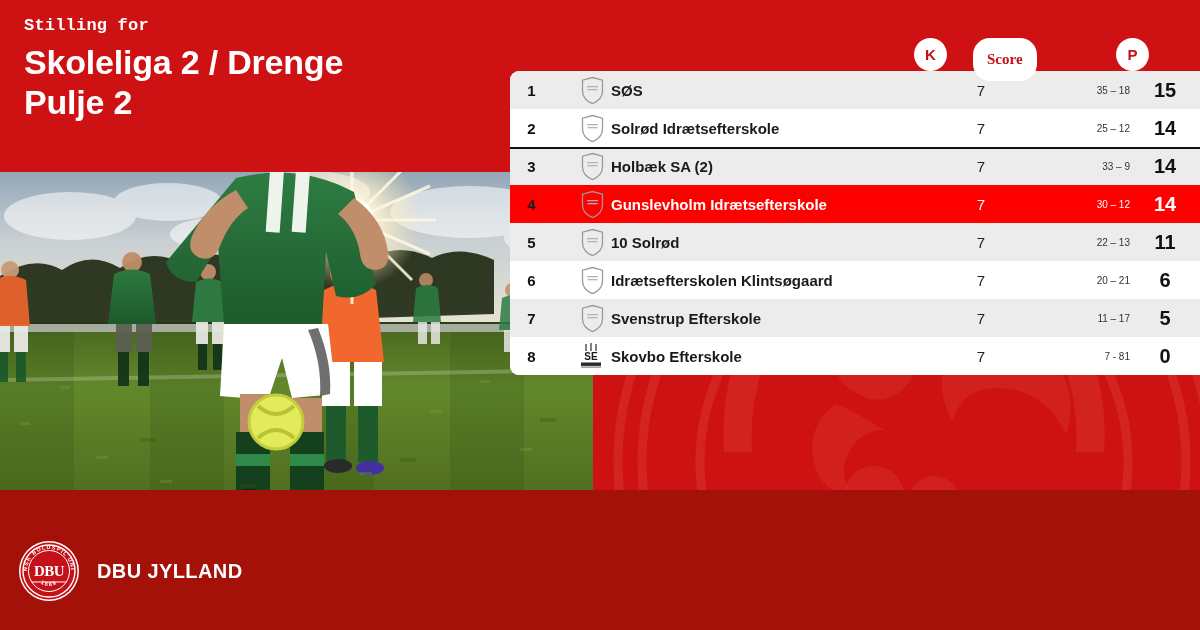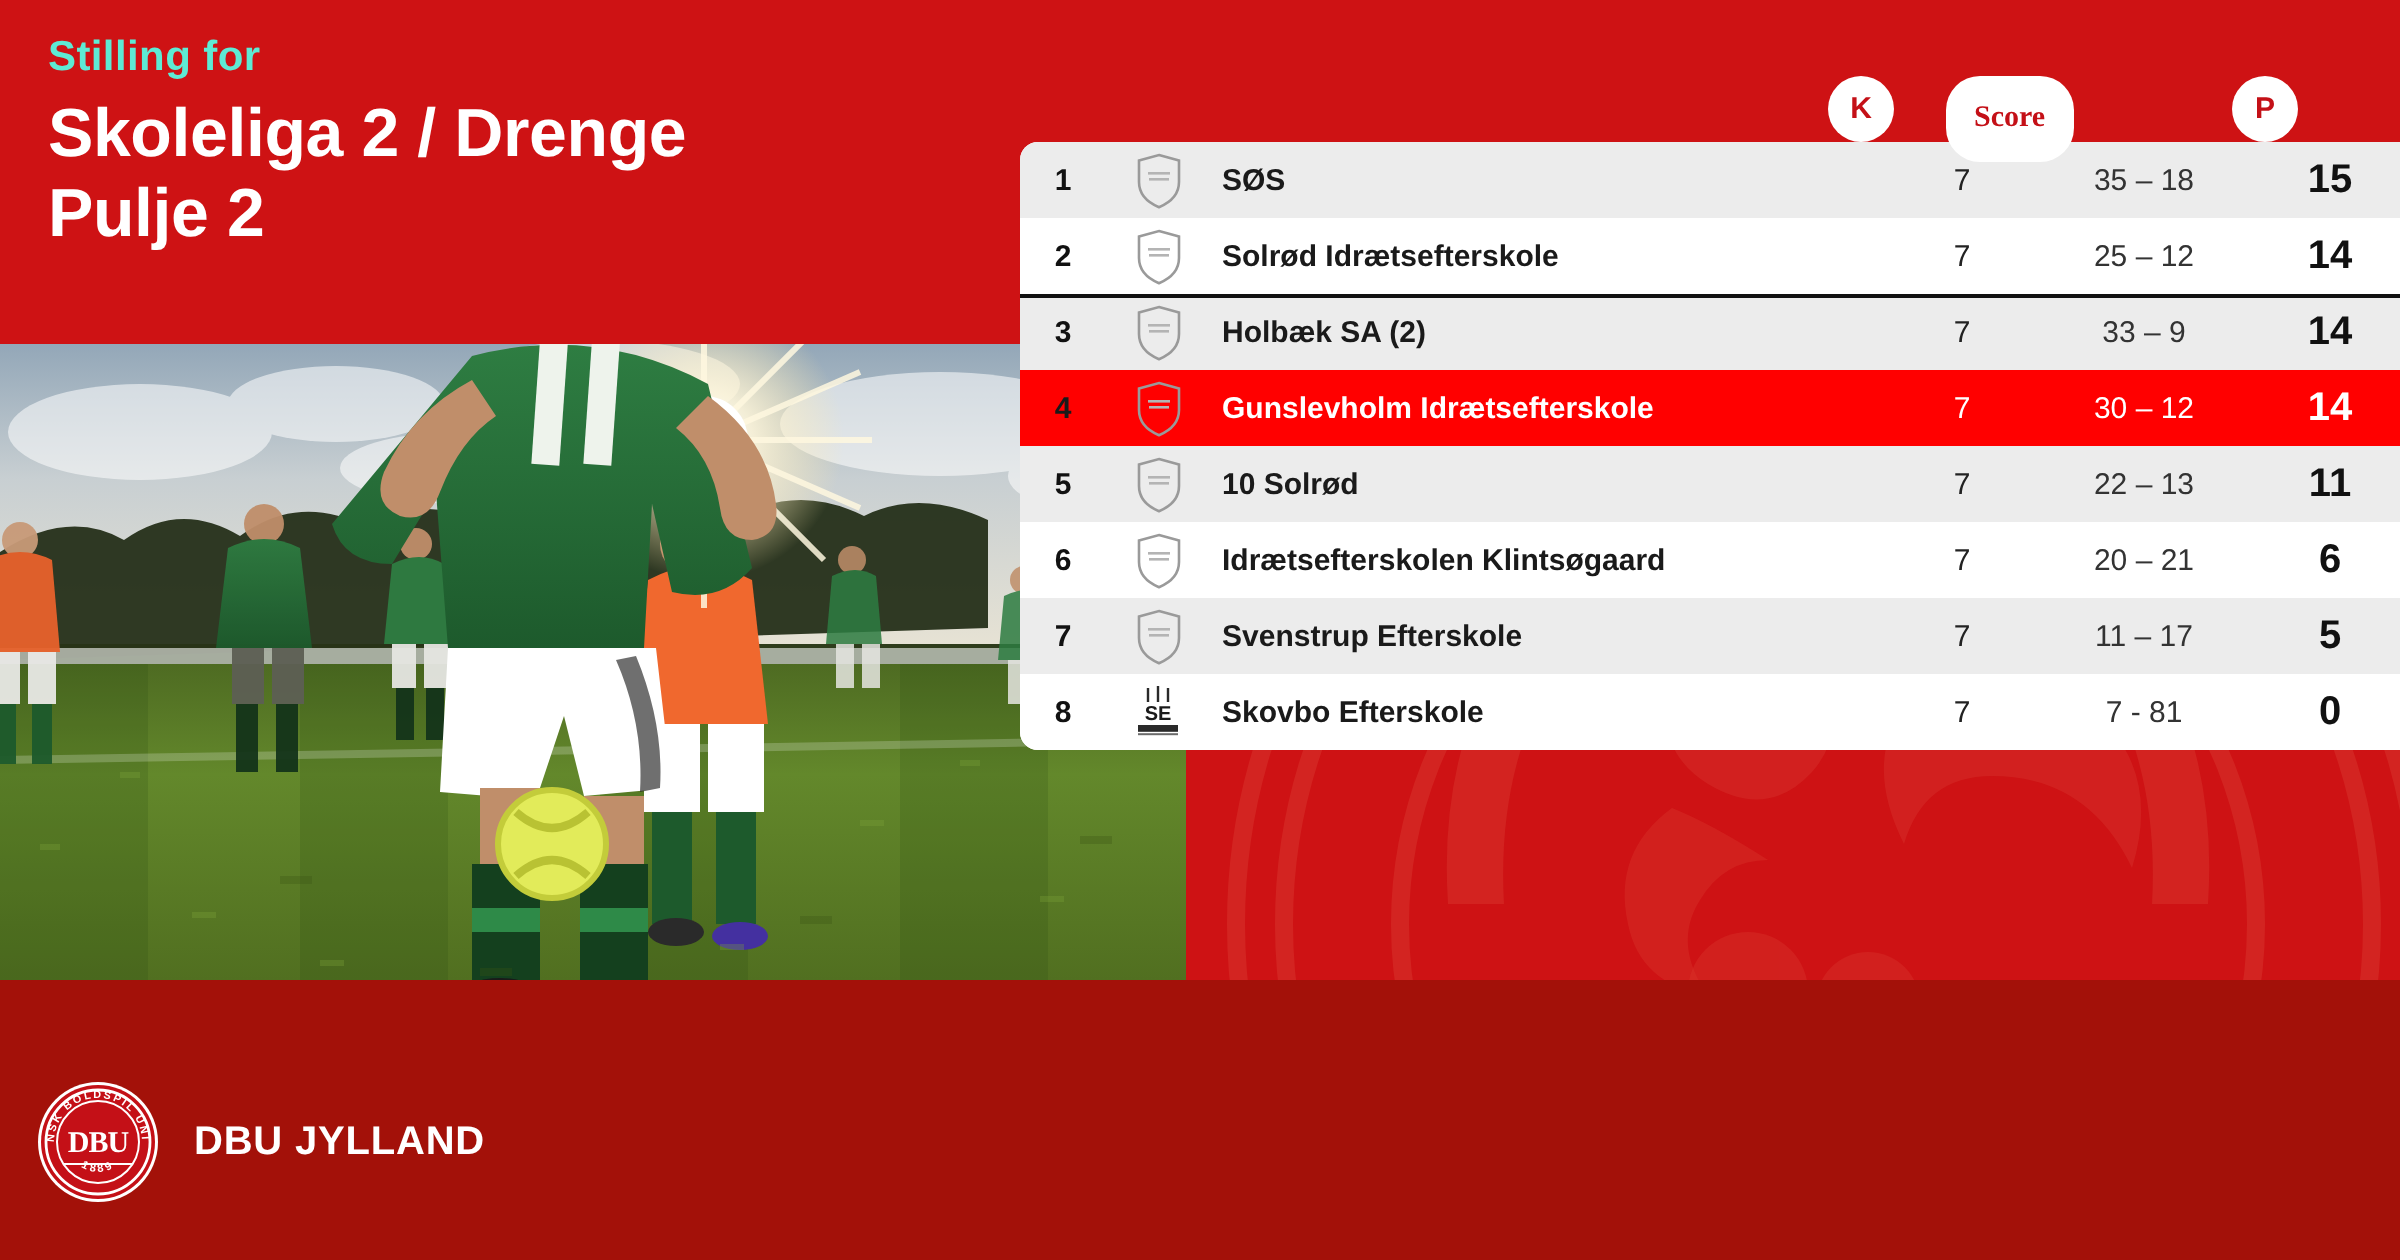--- a/index.html
+++ b/index.html
@@ -18,22 +18,22 @@
     position:absolute;
     left:604px; top:152px;
     width:620px; height:620px;
     opacity:1;
     pointer-events:none;
   }
 
   
   .header { position:absolute; left:24px; top:16px; width:470px; z-index:6; }
   .kicker {
-    color:#5eead4; font-size:21px; font-weight:bold;
-    letter-spacing:.2px; line-height:1.2; margin-bottom:7px;
+    color:#ffffff; font-size:17px; font-weight:bold;
+    letter-spacing:.2px; line-height:1.2; margin-bottom:7px;font-family:Liberation Mono, monospace;
   }
   .title {
     color:#ffffff; font-size:34px; font-weight:bold;
     line-height:1.16; letter-spacing:-.2px;
   }
 
   
   .photo {
     position:absolute; left:0; top:172px;
     width:593px; height:318px;
@@ -72,34 +72,34 @@
   .trow.alt { background:#ececec; }
   .trow.hl { background:#FF0000; }
   .trow.divider-top { box-shadow: inset 0 2px 0 0 #111111; }
 
   .c-rank {
     width:43px; flex:0 0 43px; text-align:center;
     font-size:15px; font-weight:bold; color:#111111;
   }
   .c-logo {
     width:52px; flex:0 0 52px;
-    display:flex; align-items:center; justify-content:center;
+    display:flex; align-items:center; justify-content:flex-end;
   }
   .c-team {
     flex:1 1 auto; padding-left:6px;
     font-size:15px; font-weight:bold; color:#1a1a1a;
     white-space:nowrap; overflow:hidden;
   }
   .c-k {
     width:66px; flex:0 0 66px; text-align:center;
     font-size:15px; color:#222222;
   }
   .c-score {
-    width:116px; flex:0 0 116px; text-align:center;
-    font-size:15px; color:#333333;
+    width:116px; flex:0 0 116px; text-align:right;
+    font-size:10px; color:#333333;
   }
   .c-p {
     width:70px; flex:0 0 70px; text-align:center;
     font-size:20px; font-weight:bold; color:#111111;
   }
   .trow.hl .c-team,
   .trow.hl .c-k,
   .trow.hl .c-score,
   .trow.hl .c-p { color:#ffffff; }
   .trow.hl .c-rank { color:#1a1a1a; }

